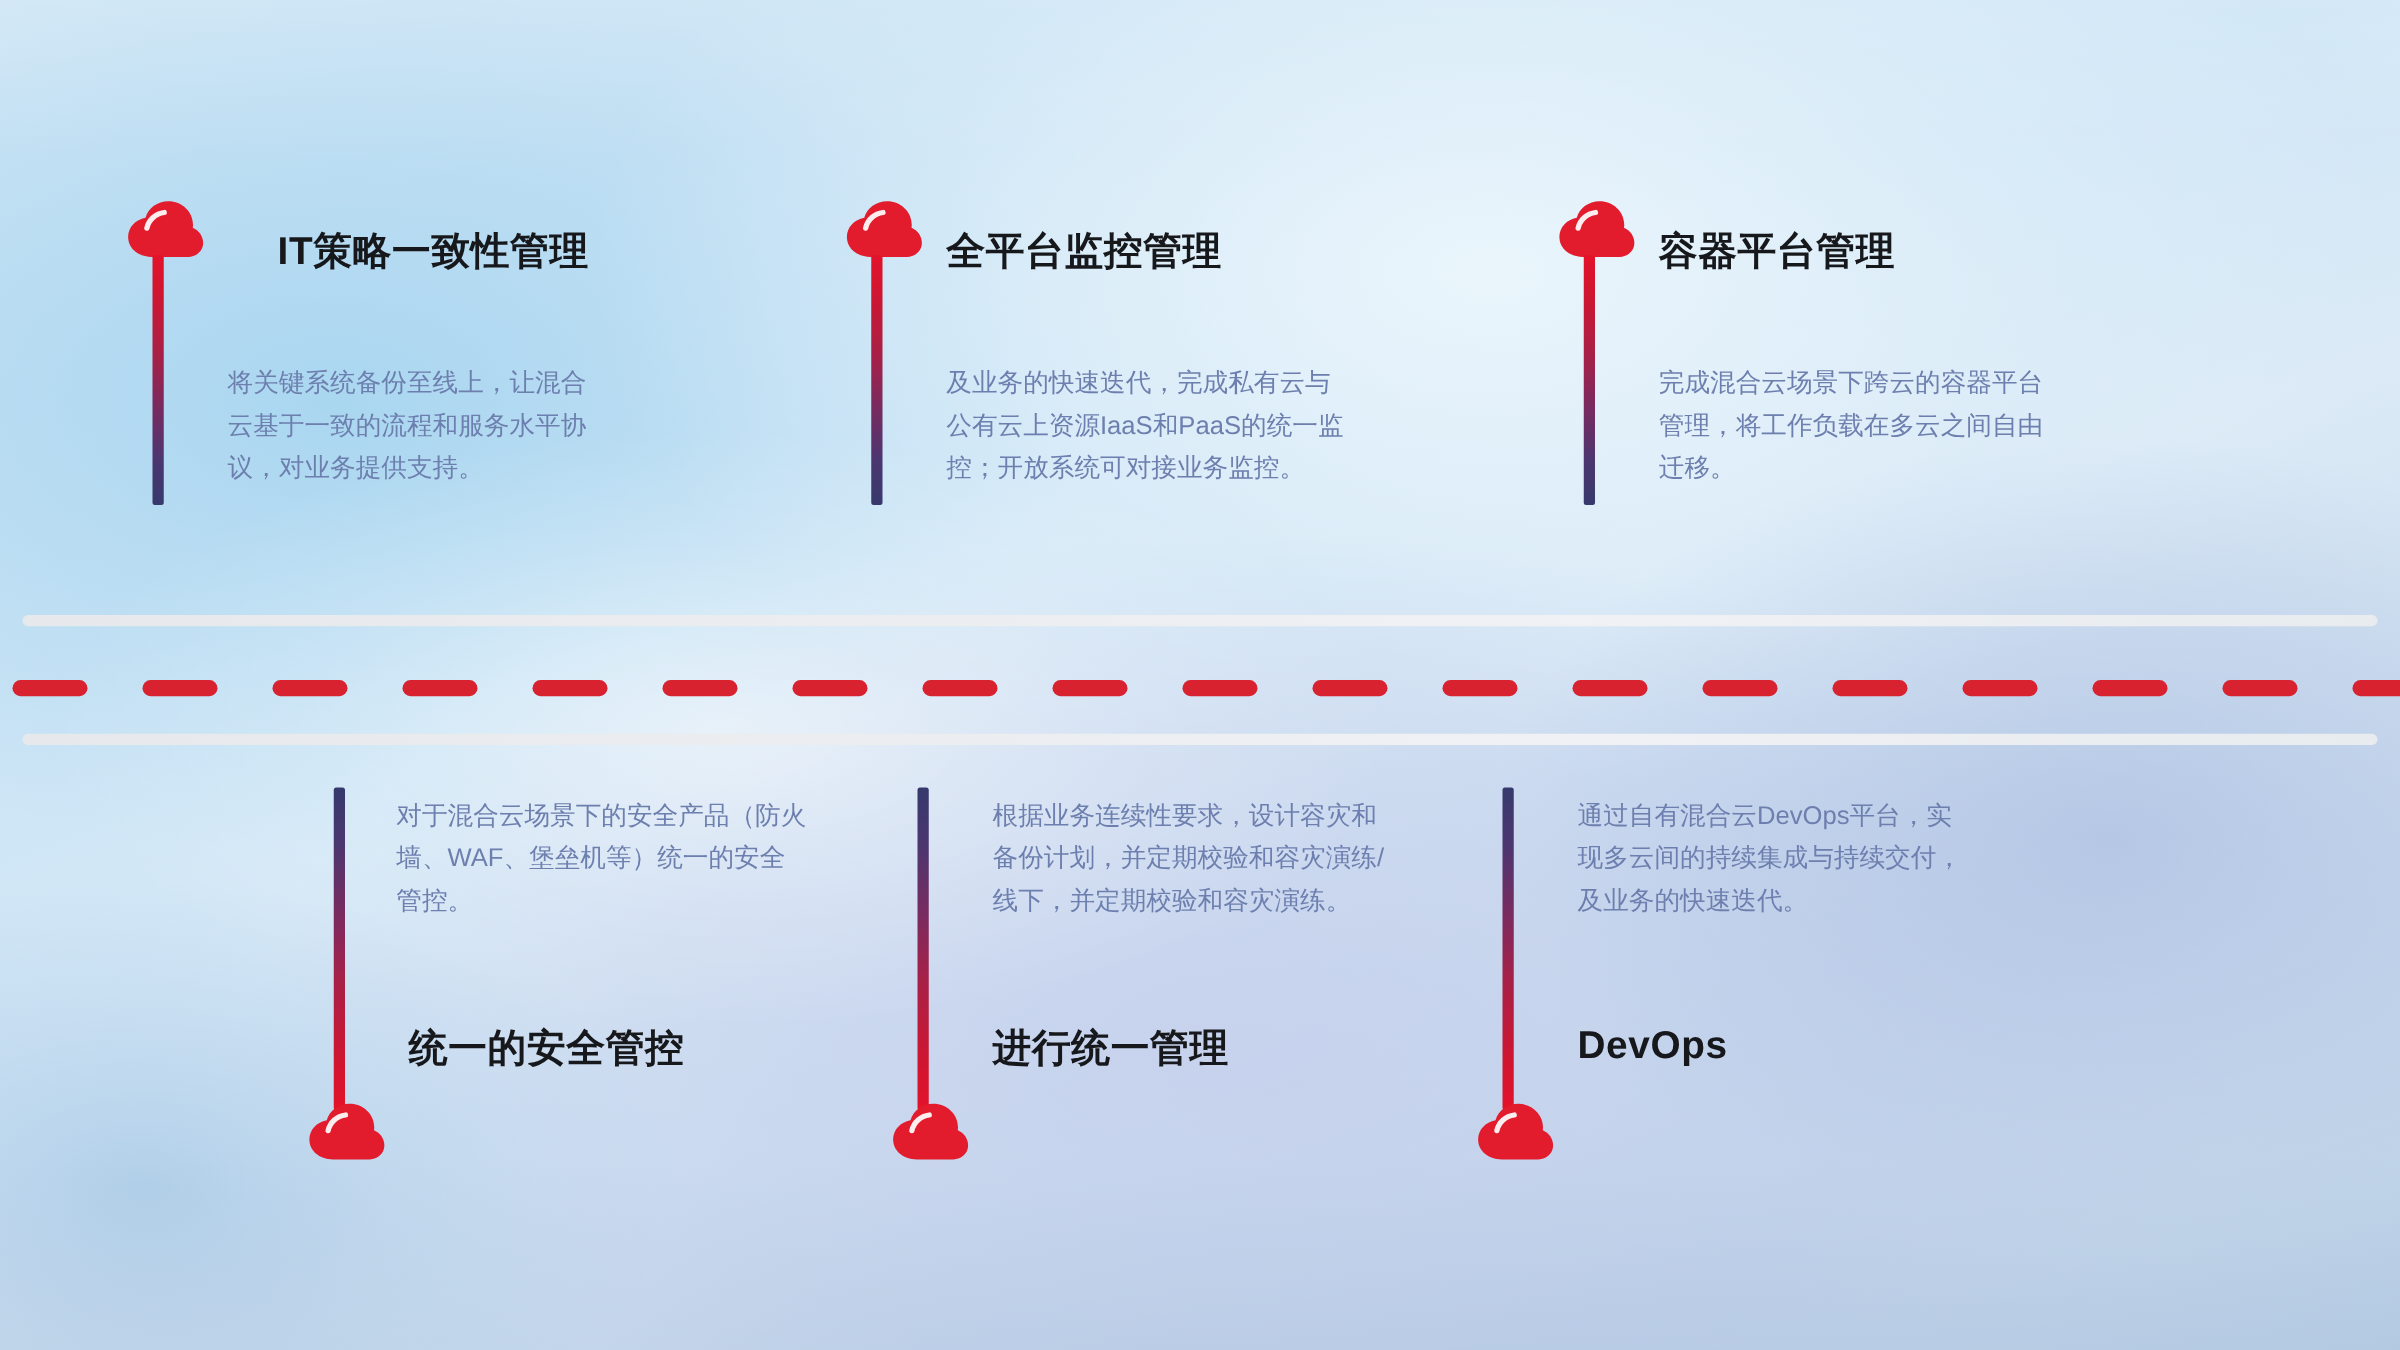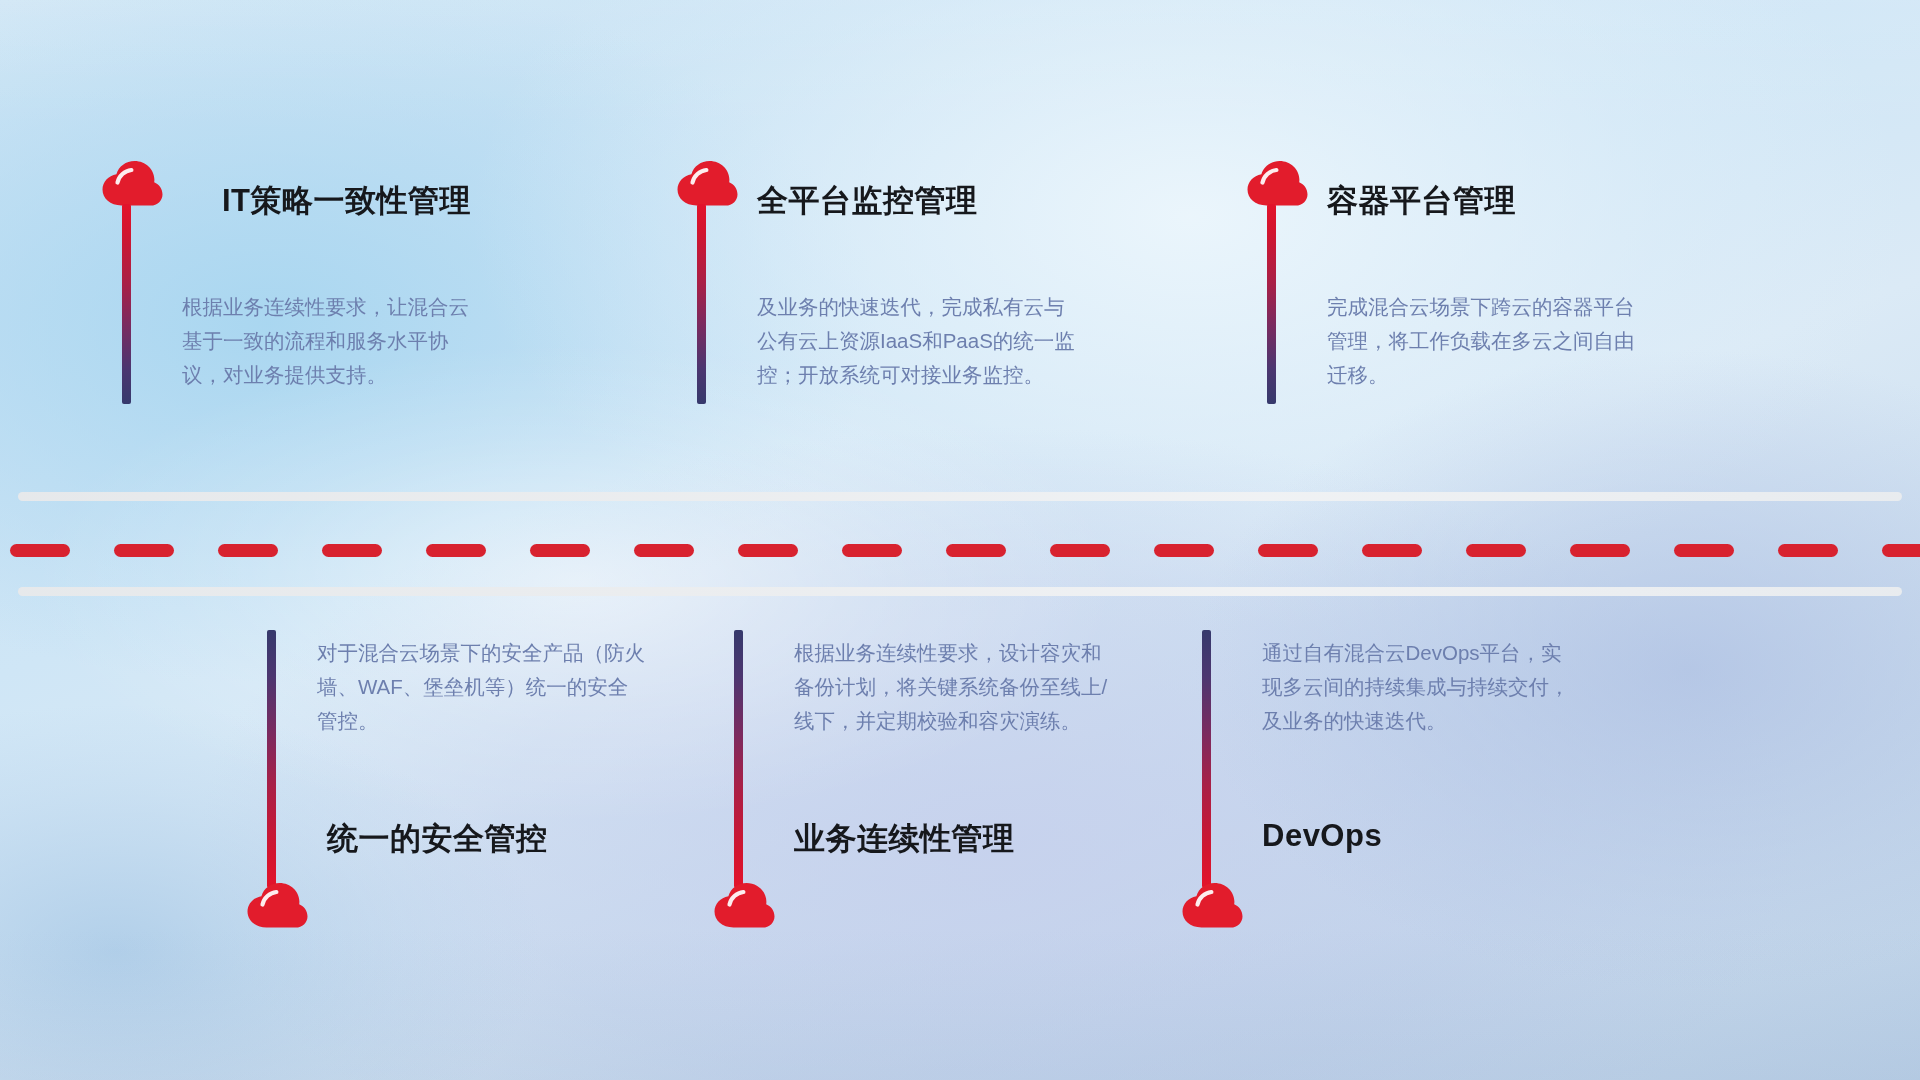--- a/index.html
+++ b/index.html
@@ -177,21 +177,21 @@
   <div class="col" style="left:100px; top:160px;">
     <div class="marker">
       <svg class="cloud-icon" viewBox="0 0 64 48">
         <path d="M21.5 45.5 C10.2 45.5 2.5 38.4 2.5 29.6 C2.5 21.8 8.4 15.6 16.4 14.2 C18.6 6.4 26.0 1.0 34.6 1.0 C45.6 1.0 54.4 9.4 54.4 19.8 C54.4 20.6 54.3 21.4 54.2 22.2 C59.2 24.3 62.5 29.0 62.5 34.4 C62.5 40.6 57.2 45.5 50.7 45.5 Z" fill="#e21c2c"></path>
         <path d="M17.5 22.5 C19.0 15.8 24.6 10.8 31.4 10.0" stroke="#ffffff" stroke-width="4.2" stroke-linecap="round" fill="none" opacity="0.92"></path>
       </svg>
       <div class="stem" style="left:22px; top:44px; height:200px;
            background:linear-gradient(to bottom,#e3132b 0%,#d2152f 14%,#a82047 40%,#7b2a5f 60%,#4c3670 82%,#36396c 100%);"></div>
     </div>
     <div class="title" style="left:82px; top:20px;margin-left:40px;">IT策略一致性管理</div>
-    <div class="body-text" style="left:82px; top:130px;">根据业务连续性要求，让混合云基于一致的流程和服务水平协议，对业务提供支持。</div>
+    <div class="body-text" style="left:82px; top:130px;">将关键系统备份至线上，让混合云基于一致的流程和服务水平协议，对业务提供支持。</div>
   </div>
 
   <div class="col" style="left:675px; top:160px;">
     <div class="marker">
       <svg class="cloud-icon" viewBox="0 0 64 48">
         <path d="M21.5 45.5 C10.2 45.5 2.5 38.4 2.5 29.6 C2.5 21.8 8.4 15.6 16.4 14.2 C18.6 6.4 26.0 1.0 34.6 1.0 C45.6 1.0 54.4 9.4 54.4 19.8 C54.4 20.6 54.3 21.4 54.2 22.2 C59.2 24.3 62.5 29.0 62.5 34.4 C62.5 40.6 57.2 45.5 50.7 45.5 Z" fill="#e21c2c"></path>
         <path d="M17.5 22.5 C19.0 15.8 24.6 10.8 31.4 10.0" stroke="#ffffff" stroke-width="4.2" stroke-linecap="round" fill="none" opacity="0.92"></path>
       </svg>
       <div class="stem" style="left:22px; top:44px; height:200px;
            background:linear-gradient(to bottom,#e3132b 0%,#d2152f 14%,#a82047 40%,#7b2a5f 60%,#4c3670 82%,#36396c 100%);"></div>
@@ -254,22 +254,22 @@
 
   <div class="col" style="left:712px; top:630px;">
     <div class="marker">
       <div class="stem" style="left:22px; top:0px; height:258px;
            background:linear-gradient(to bottom,#36396c 0%,#4c3670 18%,#7b2a5f 40%,#a82047 60%,#d2152f 86%,#e3132b 100%);"></div>
       <svg class="cloud-icon" style="top:252px;" viewBox="0 0 64 48">
         <path d="M21.5 45.5 C10.2 45.5 2.5 38.4 2.5 29.6 C2.5 21.8 8.4 15.6 16.4 14.2 C18.6 6.4 26.0 1.0 34.6 1.0 C45.6 1.0 54.4 9.4 54.4 19.8 C54.4 20.6 54.3 21.4 54.2 22.2 C59.2 24.3 62.5 29.0 62.5 34.4 C62.5 40.6 57.2 45.5 50.7 45.5 Z" fill="#e21c2c"></path>
         <path d="M17.5 22.5 C19.0 15.8 24.6 10.8 31.4 10.0" stroke="#ffffff" stroke-width="4.2" stroke-linecap="round" fill="none" opacity="0.92"></path>
       </svg>
     </div>
-    <div class="body-text" style="left:82px; top:6px; width:322px;">根据业务连续性要求，设计容灾和备份计划，将关键系统备份至线上/线下，并定期校验和容灾演练。</div>
-    <div class="title" style="left:82px; top:188px;">业务连续性管理</div>
+    <div class="body-text" style="left:82px; top:6px; width:322px;">根据业务连续性要求，设计容灾和备份计划，并定期校验和容灾演练/线下，并定期校验和容灾演练。</div>
+    <div class="title" style="left:82px; top:188px;">进行统一管理</div>
   </div>
 
   <div class="col" style="left:1180px; top:630px;">
     <div class="marker">
       <div class="stem" style="left:22px; top:0px; height:258px;
            background:linear-gradient(to bottom,#36396c 0%,#4c3670 18%,#7b2a5f 40%,#a82047 60%,#d2152f 86%,#e3132b 100%);"></div>
       <svg class="cloud-icon" style="top:252px;" viewBox="0 0 64 48">
         <path d="M21.5 45.5 C10.2 45.5 2.5 38.4 2.5 29.6 C2.5 21.8 8.4 15.6 16.4 14.2 C18.6 6.4 26.0 1.0 34.6 1.0 C45.6 1.0 54.4 9.4 54.4 19.8 C54.4 20.6 54.3 21.4 54.2 22.2 C59.2 24.3 62.5 29.0 62.5 34.4 C62.5 40.6 57.2 45.5 50.7 45.5 Z" fill="#e21c2c"></path>
         <path d="M17.5 22.5 C19.0 15.8 24.6 10.8 31.4 10.0" stroke="#ffffff" stroke-width="4.2" stroke-linecap="round" fill="none" opacity="0.92"></path>
       </svg>

